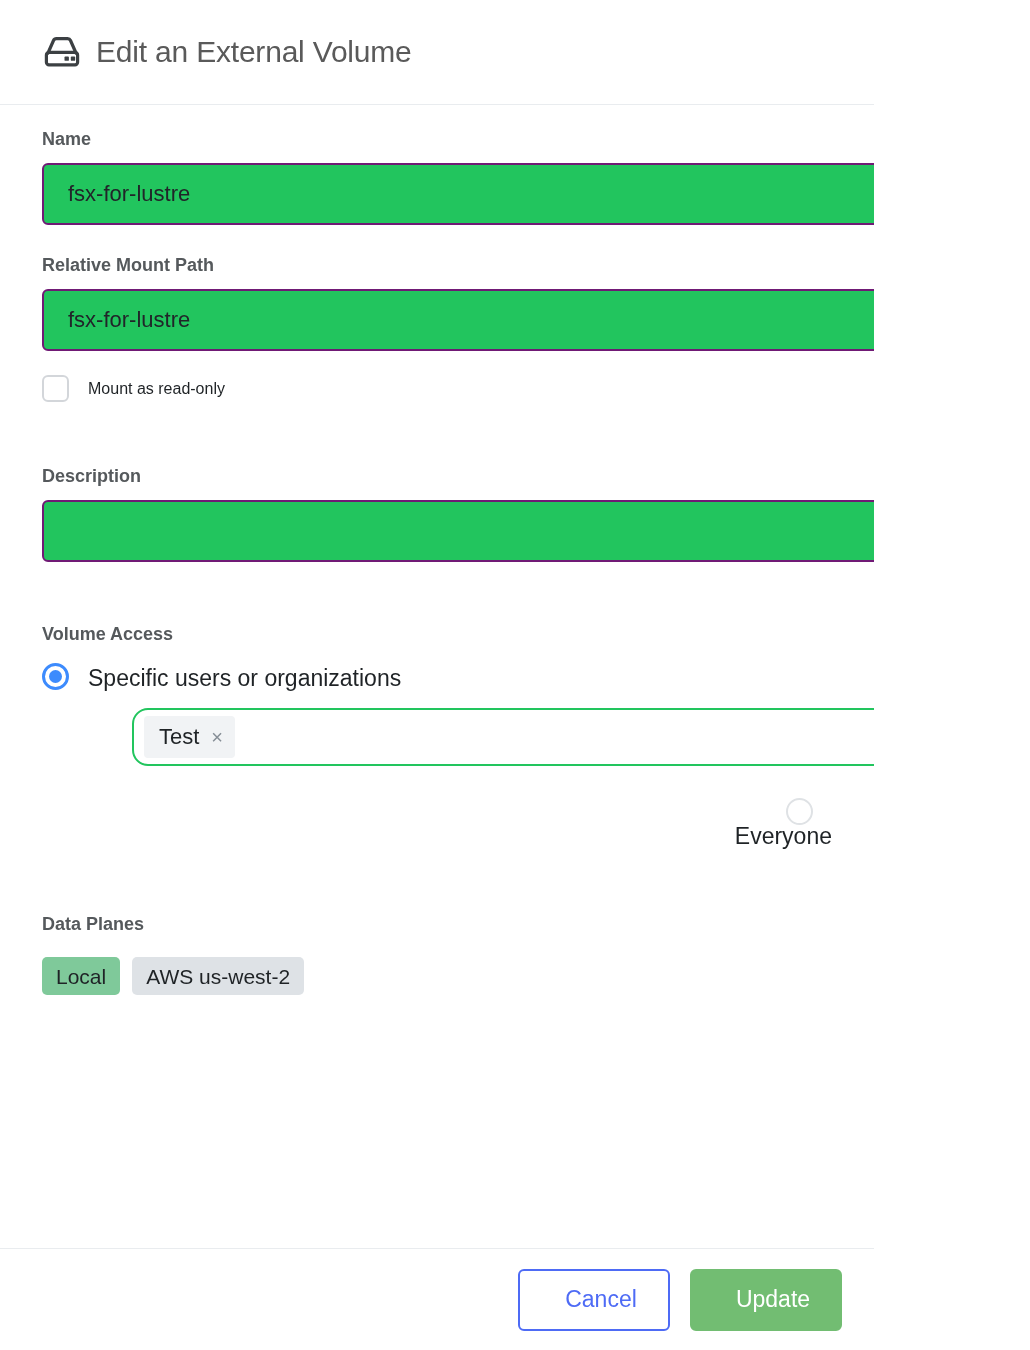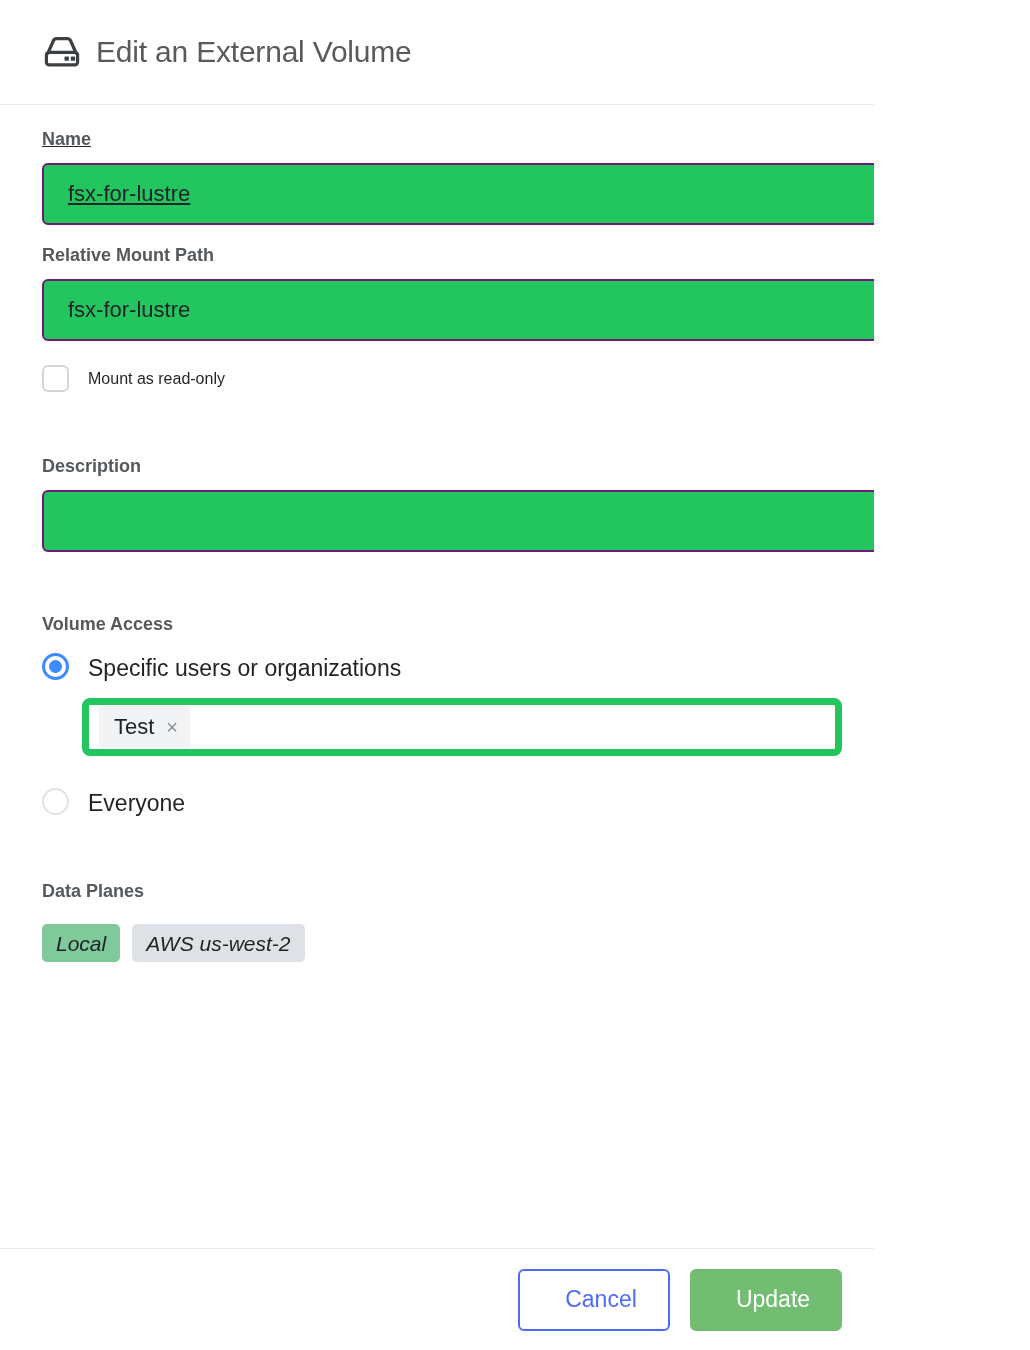--- a/index.html
+++ b/index.html
@@ -75,21 +75,21 @@
     background: #22c55e;
     font-family: "Liberation Sans", sans-serif;
     font-size: 22px;
     color: #212529;
     padding: 12px 24px;
     outline: none;
   }
   .text-input::placeholder { color: #a8aeb4; }
 
   .group { margin-bottom: 0; }
-  .group-name { margin-bottom: 20px; text-decoration: underline; }
+  .group-name { margin-bottom: 30px; }
 
   .help-text {
     font-size: 21px;
     color: #868e96;
     margin: 15px 0 0 0;
     line-height: 1.25;
   }
   .help-link {
     color: #3b5bfd;
     text-decoration: none;
@@ -153,25 +153,25 @@
     background: #3d8bfd;
   }
   .radio-label {
     font-size: 23px;
     color: #1f2326;
     line-height: 1;
   }
 
   
   .tag-input {
-    margin: 18px 0 0 40px;
+    margin: 18px 0 0 90px;
     width: 760px;
     height: 58px;
-    border: 7px solid #22c55e;
-    border-radius: 8px;
+    border: 2px solid #22c55e;
+    border-radius: 16px;
     background: #fff;
     display: flex;
     align-items: center;
     padding: 0 10px;
   }
   .tag-chip {
     display: inline-flex;
     align-items: center;
     height: 42px;
     background: #f1f3f5;
@@ -188,21 +188,20 @@
     cursor: pointer;
   }
 
   
   .group-planes { margin-top: 66px; }
   .badge-row {
     display: flex;
     align-items: center;
     margin-top: 22px;
     gap: 12px;
-    font-style: italic;
   }
   .badge {
     display: inline-flex;
     align-items: center;
     height: 38px;
     padding: 0 14px;
     border-radius: 5px;
     font-size: 21px;
     line-height: 1;
   }
@@ -298,21 +297,21 @@
         <span class="radio-label">Specific users or organizations</span>
       </div>
 
       <div class="tag-input">
         <span class="tag-chip">
           <span>Test</span>
           <span class="tag-remove">×</span>
         </span>
       </div>
 
-      <div class="radio-row" style="margin-top:32px;">
+      <div class="radio-row" style="margin-top:32px;flex-direction:column;">
         <span class="radio-outer"></span>
         <span class="radio-label">Everyone</span>
       </div>
     </div>
 
     <div class="group group-planes">
       <label class="field-label">Data Planes</label>
       <div class="badge-row">
         <span class="badge badge-green">Local</span>
         <span class="badge badge-grey">AWS us-west-2</span>

